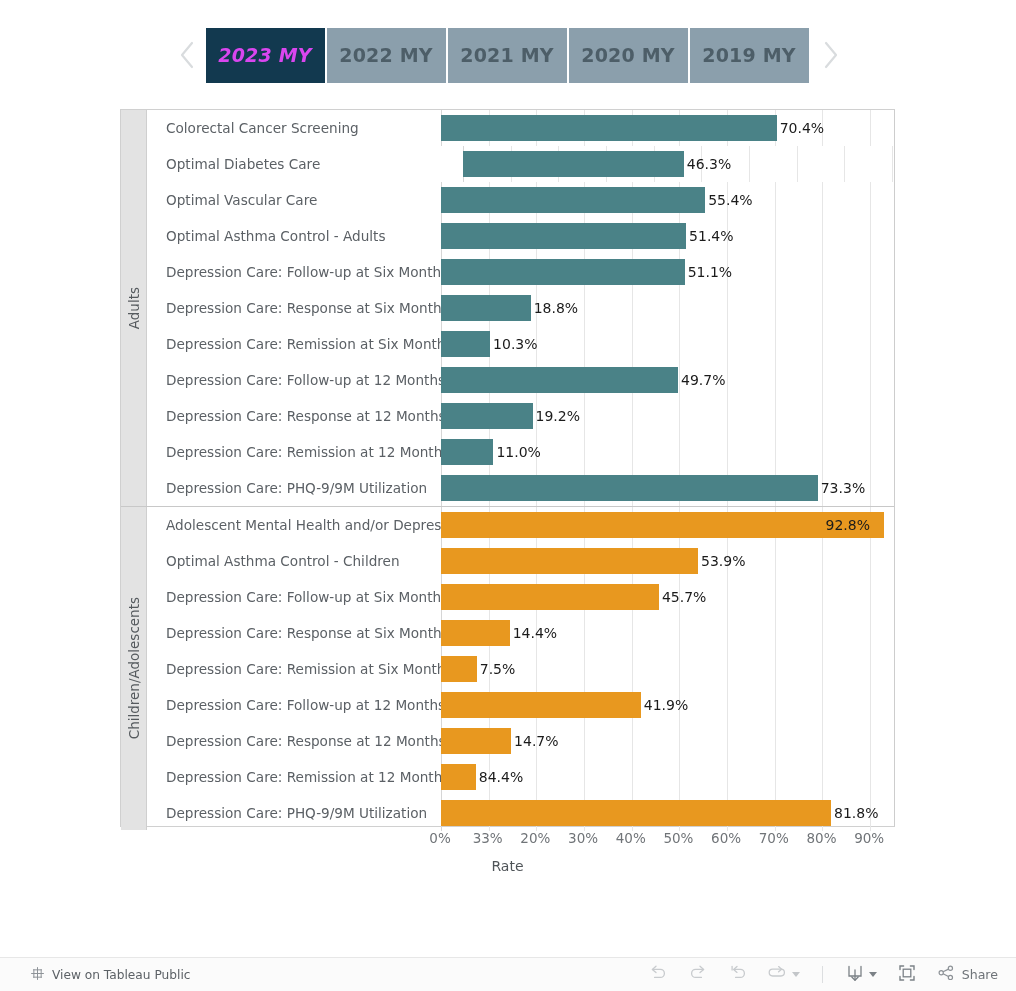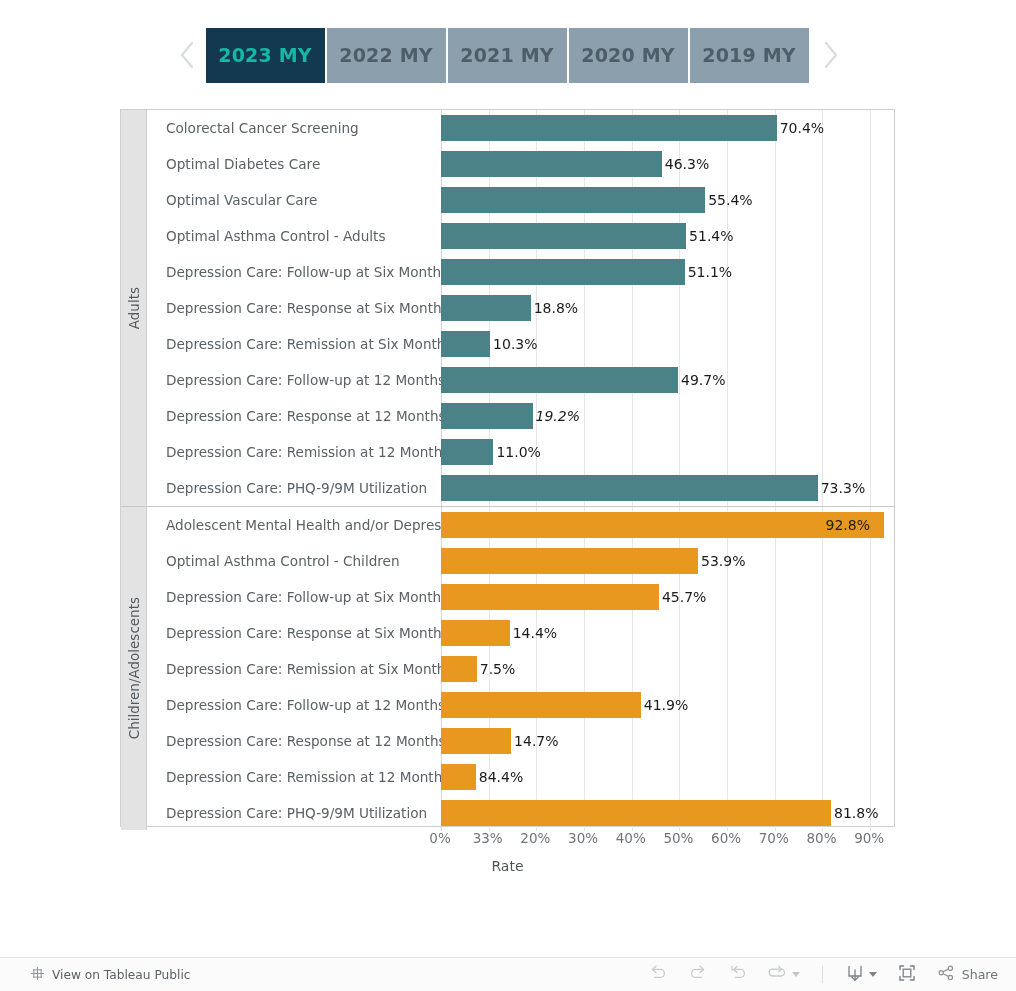--- a/index.html
+++ b/index.html
@@ -25,21 +25,21 @@
   .navarrow svg { display: block; }
   .ytab {
     width: 119px; height: 55px;
     display: flex; align-items: center; justify-content: center;
     font-size: 19px; font-weight: bold;
     letter-spacing: .2px;
     background: #8b9fac; color: #4d5e68;
     margin-right: 2px; cursor: pointer; user-select: none;
     font-family: "DejaVu Sans", "Liberation Sans", sans-serif;
   }
-  .ytab.active { background: #12394f; color: #14b8a6; }
+  .ytab.active { background: #12394f; color: #d946ef; font-style: italic; }
 
   
   #chart {
     position: absolute; left: 120px; top: 109px;
     width: 775px; height: 718px;
     border: 1px solid #d0d0d0;
     border-right: 1px solid #cdcdcd;
     background: #fff;
   }
   .panel { position: relative; display: flex; }
@@ -182,21 +182,21 @@
                 <div class="gline" style="left: 429.158px;"></div>
               </div>
               <div class="barwrap">
                 <div class="bar" style="width: 335.697px;"></div>
                 <div class="vlabel">70.4%</div>
               </div>
             </div>
           </div>
           <div class="row" style="height: 36px;">
             <div class="rowlabel">Optimal Diabetes Care</div>
-            <div class="plot" style="height: 36px;">
+            <div class="plot" style="height: 36px; margin-left: 22px;">
               <div class="grid">
                 <div class="gline zero" style="left: 0px;"></div>
                 <div class="gline" style="left: 47.6842px;"></div>
                 <div class="gline" style="left: 95.3684px;"></div>
                 <div class="gline" style="left: 143.053px;"></div>
                 <div class="gline" style="left: 190.737px;"></div>
                 <div class="gline" style="left: 238.421px;"></div>
                 <div class="gline" style="left: 286.105px;"></div>
                 <div class="gline" style="left: 333.789px;"></div>
                 <div class="gline" style="left: 381.474px;"></div>
@@ -329,21 +329,21 @@
                 <div class="gline" style="left: 429.158px;"></div>
               </div>
               <div class="barwrap">
                 <div class="bar" style="width: 236.991px;"></div>
                 <div class="vlabel">49.7%</div>
               </div>
             </div>
           </div>
           <div class="row" style="height: 36px;">
             <div class="rowlabel">Depression Care: Response at 12 Months</div>
-            <div class="plot" style="height: 36px; font-style: italic;">
+            <div class="plot" style="height: 36px;">
               <div class="grid">
                 <div class="gline zero" style="left: 0px;"></div>
                 <div class="gline" style="left: 47.6842px;"></div>
                 <div class="gline" style="left: 95.3684px;"></div>
                 <div class="gline" style="left: 143.053px;"></div>
                 <div class="gline" style="left: 190.737px;"></div>
                 <div class="gline" style="left: 238.421px;"></div>
                 <div class="gline" style="left: 286.105px;"></div>
                 <div class="gline" style="left: 333.789px;"></div>
                 <div class="gline" style="left: 381.474px;"></div>

